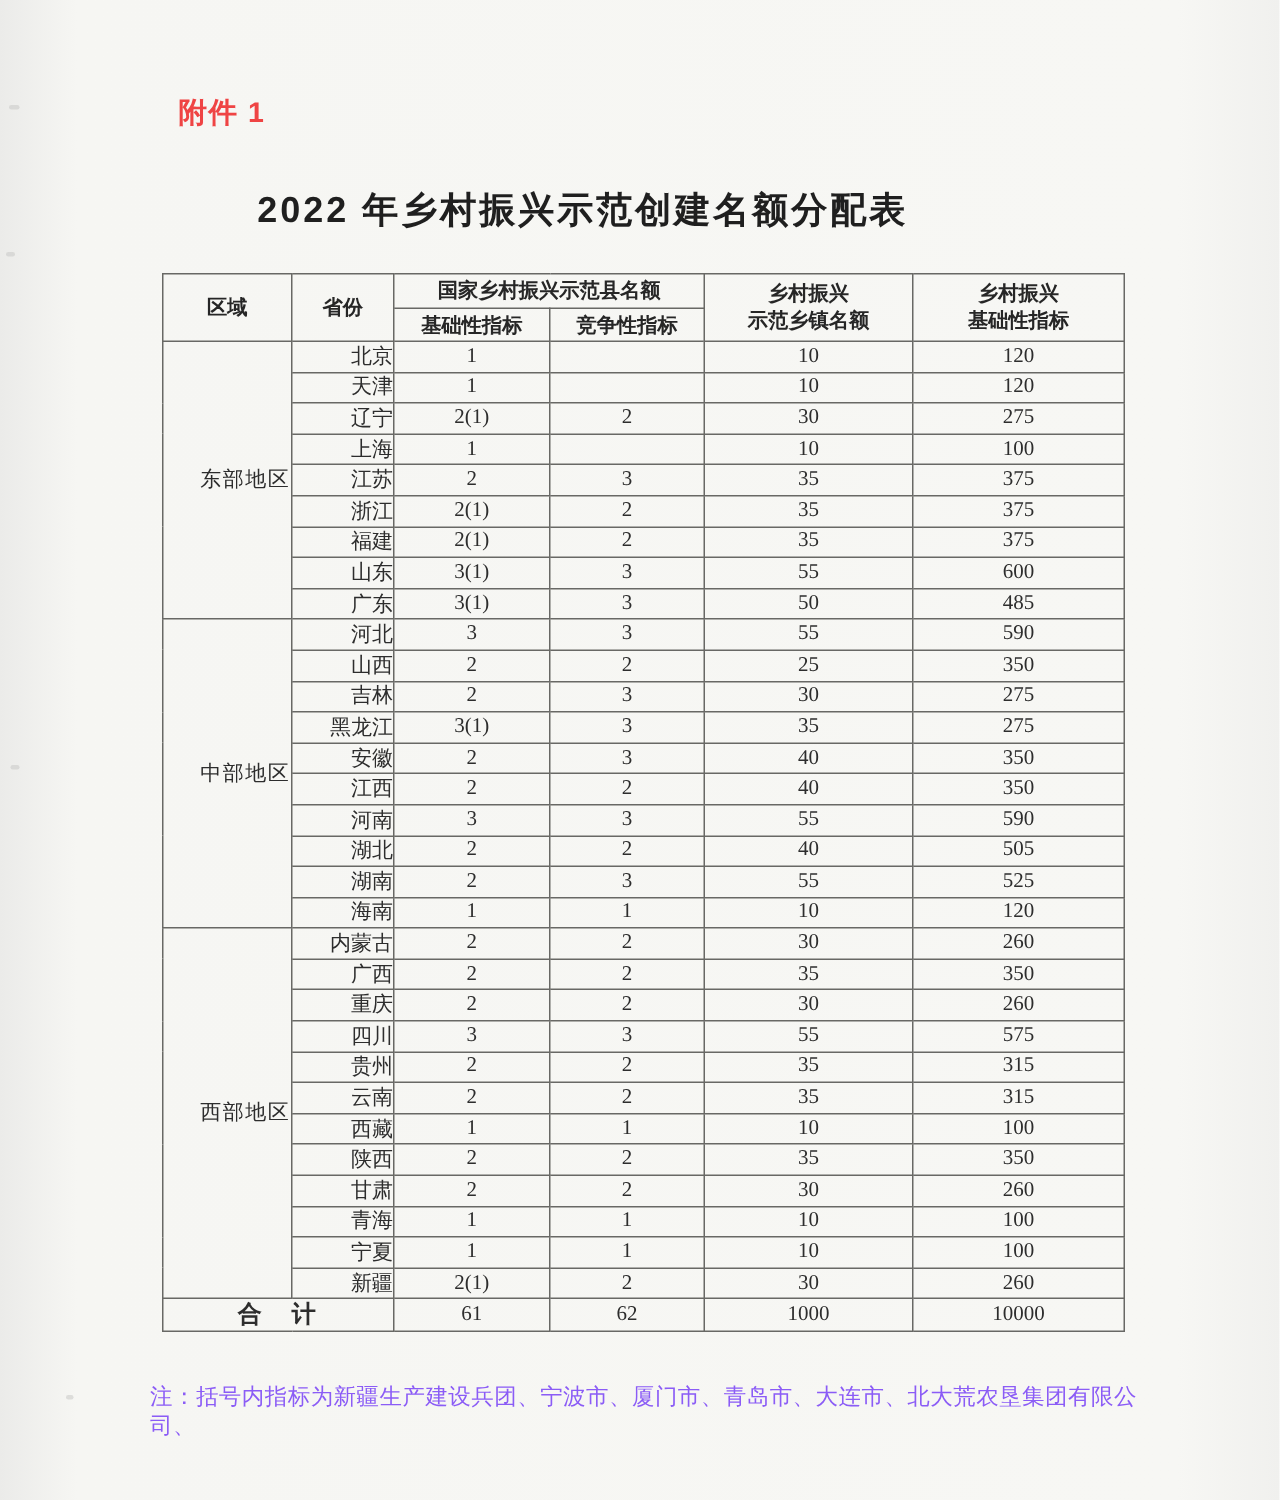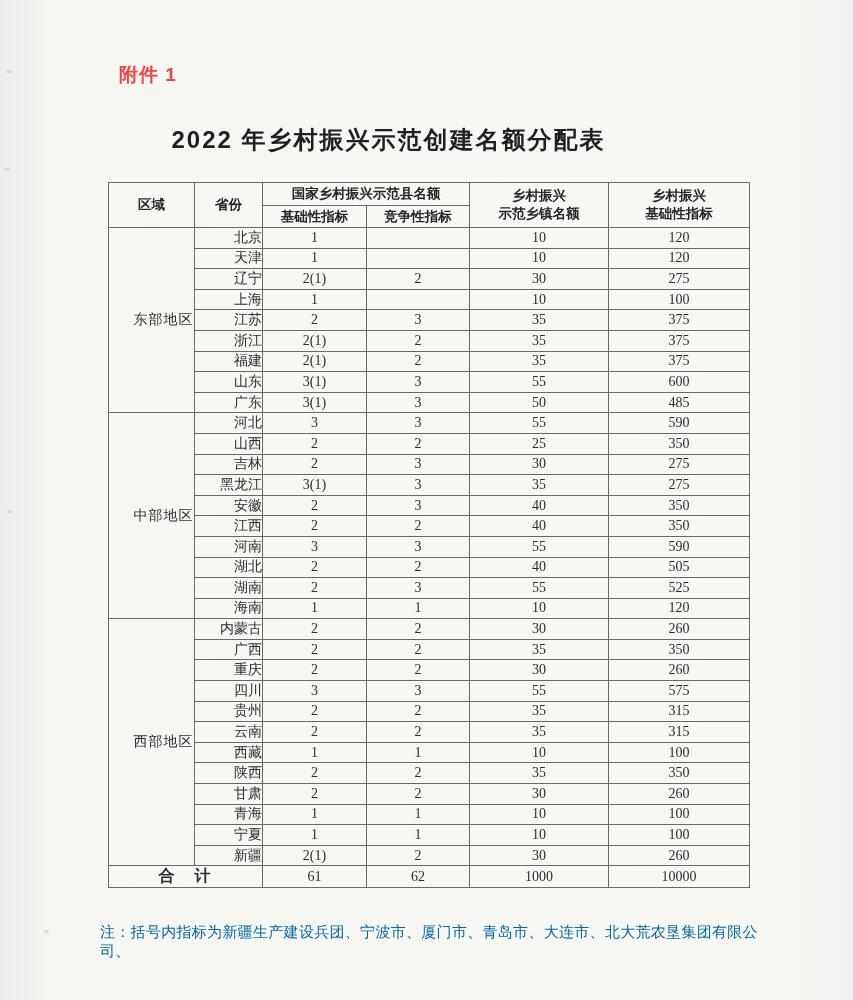--- a/index.html
+++ b/index.html
@@ -54,22 +54,22 @@
     font-size: 14px;
     text-align: right;
   }
   .quota-table tr.total-row td { height: 19px; }
   .quota-table td.total-label-cell {
     font-family: "Liberation Sans", "DejaVu Sans", sans-serif;
     font-size: 16px; font-weight: 600; letter-spacing: 2px;
   }
   .note {
     position: absolute; left: 100px; top: 923px; width: 672px;
-    font-family: Liberation Serif, serif;
-    font-size: 15px; line-height: 19px; color: #0369a1; letter-spacing: .3px;
+    font-family: Liberation Mono, monospace;
+    font-size: 15px; line-height: 19px; color: #8b5cf6; letter-spacing: .3px;
   }
 </style>
 </head>
 <body>
 
 <div class="scan-artifact" style="left:6px; top:70px; width:7px; height:3px;"></div>
 <div class="scan-artifact" style="left:4px; top:168px; width:6px; height:3px;"></div>
 <div class="scan-artifact" style="left:7px; top:510px; width:6px; height:3px;"></div>
 <div class="scan-artifact" style="left:44px; top:930px; width:5px; height:3px;"></div>
 

